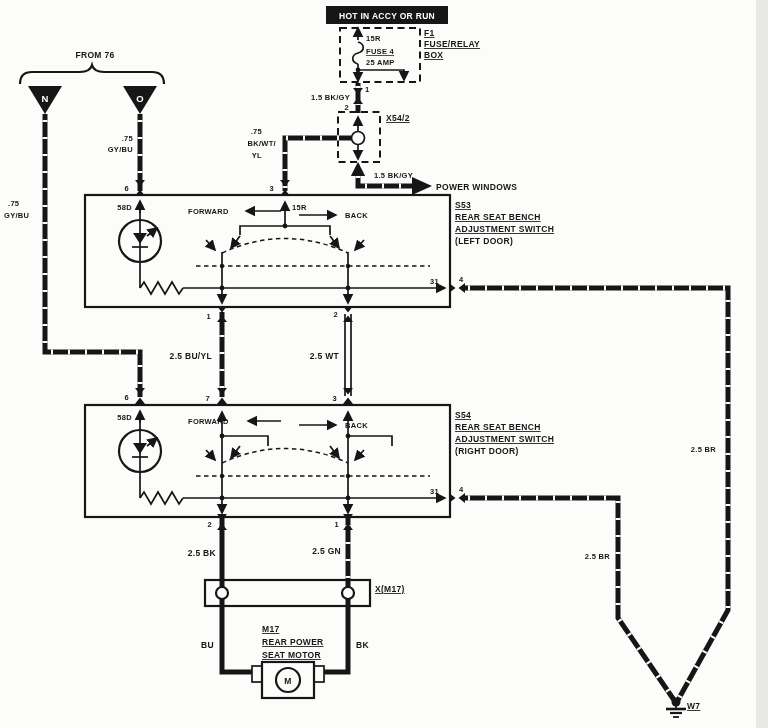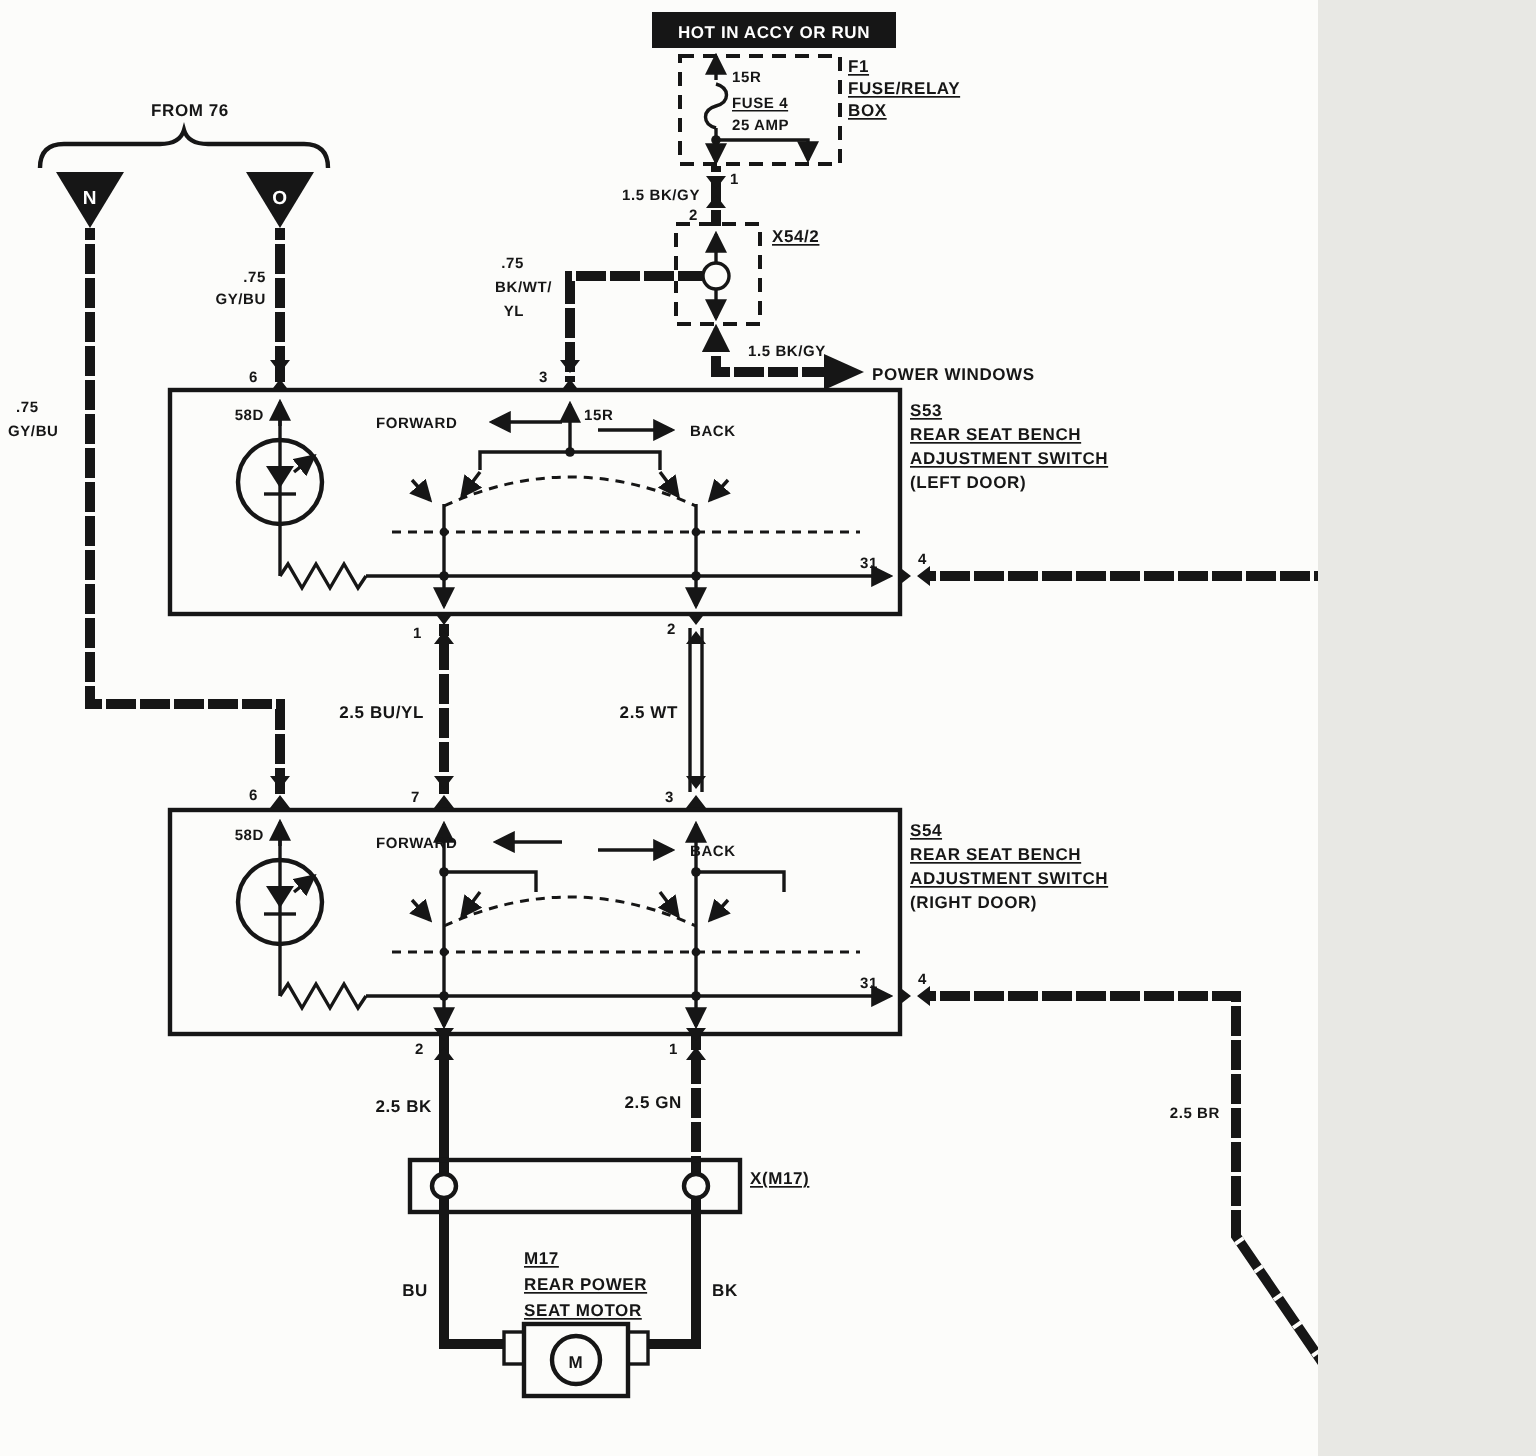--- a/index.html
+++ b/index.html
@@ -1,16 +1,16 @@
 <!DOCTYPE html>
 <html><head>
 <meta charset="utf-8">
 <style>
   html,body{margin:0;padding:0;background:#e8e8e4;}
-  #page{position:relative;width:659px;height:728px;background:#be185d;overflow:hidden;}
+  #page{position:relative;width:756px;height:728px;background:#be185d;overflow:hidden;}
   svg{position:absolute;left:0;top:0;}
   text{font-family:"Liberation Sans","DejaVu Sans",sans-serif;font-weight:700;fill:#161616;letter-spacing:.3px;}
   .s7{font-size:7.5px}.s8{font-size:8.5px}.s9{font-size:9.5px}
   .u{text-decoration:underline}
   .wt{fill:#ffffff}
   .t{stroke:#161616;stroke-width:1.7;fill:none}
   .t2{stroke:#161616;stroke-width:2.2;fill:none}
   .w{stroke:#161616;stroke-width:5;fill:none}
   .h{stroke:#fcfcfa;stroke-width:5;fill:none;stroke-dasharray:2 15}
   .d{stroke:#161616;stroke-width:1.5;fill:none;stroke-dasharray:4.5 3.5}

